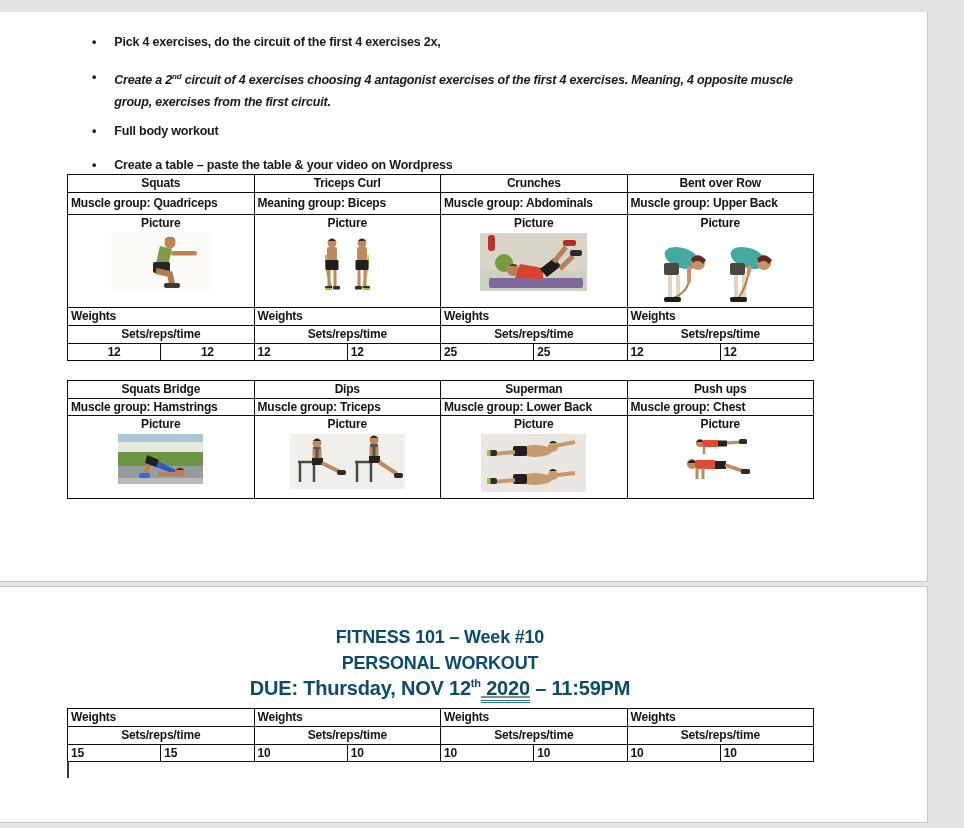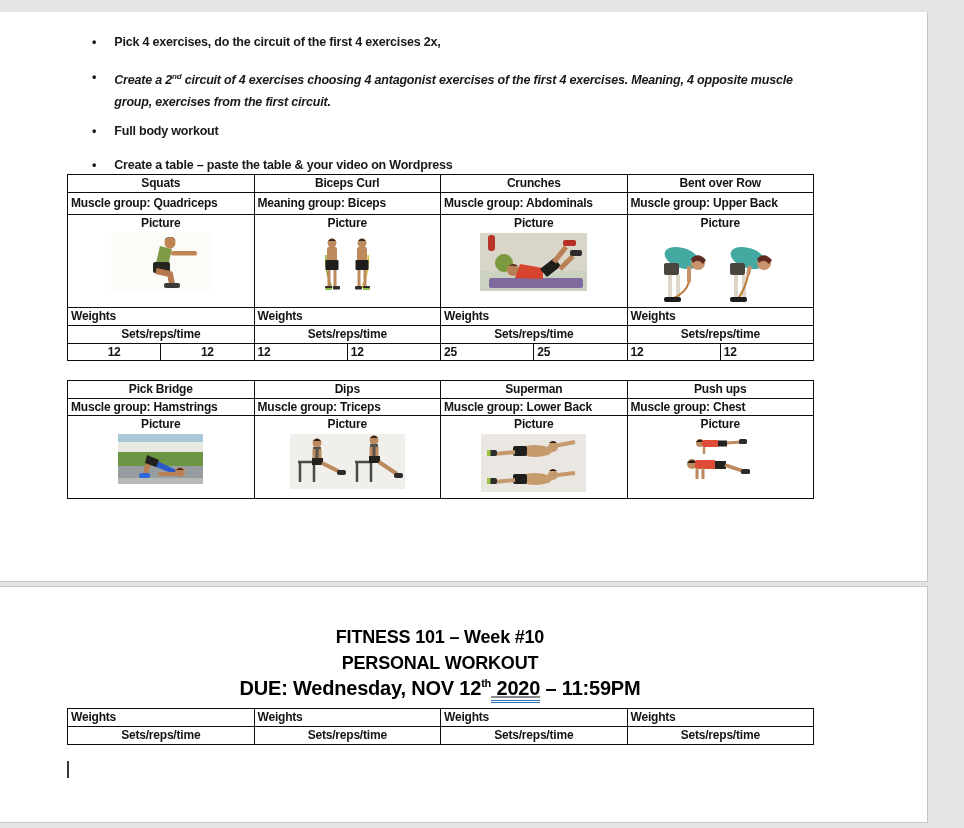--- a/index.html
+++ b/index.html
@@ -38,21 +38,21 @@
   tr.r-pic.tall td { height:93px; }
   tr.r-pic.short td { height:83px; }
   tr.r-weights td { height:18px; }
   tr.r-sets td { height:18px; }
   tr.r-vals td { height:17px;margin-top:24px; }
   .pic-label { font-size:12px; font-weight:700; padding-top:1px; }
   .pic-wrap { display:block; margin:2px auto 0; line-height:0; }
   .pic-wrap svg { display:block; margin:0 auto; }
 
   
-  .heading { position:absolute; left:0; width:880px; text-align:center; color:#000000; font-weight:700; letter-spacing:-0.2px; }
+  .heading { position:absolute; left:0; width:880px; text-align:center; color:#0c4a6e; font-weight:700; letter-spacing:-0.2px; }
   .h1 { top:40px; font-size:18px; }
   .h2 { top:66px; font-size:18px; }
   .h3 { top:90px; font-size:20px; }
   .h3 sup { font-size:11px; vertical-align:super; }
   .due-underline { text-decoration:underline; text-decoration-color:#8a8a8a; border-bottom:3px double #2e74b5; padding-bottom:1px; }
 
   .caret { position:absolute; left:67px; top:174px; width:1.5px; height:17px; background:#3a3a3a; }
 </style>
 </head>
 <body>
@@ -86,21 +86,21 @@
         <col style="width:93.25px">
         <col style="width:93.25px">
         <col style="width:93.25px">
         <col style="width:93.25px">
         <col style="width:93.25px">
         <col style="width:93.25px">
       </colgroup>
     <tbody>
         <tr class="r-name">
       <td colspan="2" class="c">Squats</td>
-      <td colspan="2" class="c">Biceps Curl</td>
+      <td colspan="2" class="c">Triceps Curl</td>
       <td colspan="2" class="c">Crunches</td>
       <td colspan="2" class="c">Bent over Row</td>
     </tr>
     <tr class="r-muscle">
       <td colspan="2" class="l">Muscle group: Quadriceps</td>
       <td colspan="2" class="l">Meaning group: Biceps</td>
       <td colspan="2" class="l">Muscle group: Abdominals</td>
       <td colspan="2" class="l">Muscle group: Upper Back</td>
     </tr>
     <tr class="r-pic tall">
@@ -228,21 +228,21 @@
         <col style="width:93.25px">
         <col style="width:93.25px">
         <col style="width:93.25px">
         <col style="width:93.25px">
         <col style="width:93.25px">
         <col style="width:93.25px">
         <col style="width:93.25px">
       </colgroup>
     <tbody>
         <tr class="r-name">
-      <td colspan="2" class="c">Pick Bridge</td>
+      <td colspan="2" class="c">Squats Bridge</td>
       <td colspan="2" class="c">Dips</td>
       <td colspan="2" class="c">Superman</td>
       <td colspan="2" class="c">Push ups</td>
     </tr>
     <tr class="r-muscle2">
       <td colspan="2" class="l">Muscle group: Hamstrings</td>
       <td colspan="2" class="l">Muscle group: Triceps</td>
       <td colspan="2" class="l">Muscle group: Lower Back</td>
       <td colspan="2" class="l">Muscle group: Chest</td>
     </tr>
@@ -350,21 +350,21 @@
       </td>
     </tr>
   </tbody>
     </table>
 </div>
 
 <div class="page page2">
 
   <div class="heading h1">FITNESS 101 – Week #10</div>
   <div class="heading h2">PERSONAL WORKOUT</div>
-  <div class="heading h3"><span>DUE: Wednesday, NOV 12</span><sup>th</sup><span class="due-underline"> 2020</span><span> – 11:59PM</span></div>
+  <div class="heading h3"><span>DUE: Thursday, NOV 12</span><sup>th</sup><span class="due-underline"> 2020</span><span> – 11:59PM</span></div>
 
   <table class="doc-table" style="top:121px">
     <colgroup>
         <col style="width:93.25px">
         <col style="width:93.25px">
         <col style="width:93.25px">
         <col style="width:93.25px">
         <col style="width:93.25px">
         <col style="width:93.25px">
         <col style="width:93.25px">
@@ -376,17 +376,27 @@
       <td colspan="2" class="l">Weights</td>
       <td colspan="2" class="l">Weights</td>
       <td colspan="2" class="l">Weights</td>
     </tr>
     <tr class="r-sets">
       <td colspan="2" class="c">Sets/reps/time</td>
       <td colspan="2" class="c">Sets/reps/time</td>
       <td colspan="2" class="c">Sets/reps/time</td>
       <td colspan="2" class="c">Sets/reps/time</td>
     </tr>
+    <tr class="r-vals">
+      <td class="l">15</td>
+      <td class="l">15</td>
+      <td class="l">10</td>
+      <td class="l">10</td>
+      <td class="l">10</td>
+      <td class="l">10</td>
+      <td class="l">10</td>
+      <td class="l">10</td>
+    </tr>
   </tbody>
     </table>
 
   <div class="caret"></div>
 </div>
 
 </body></html>

